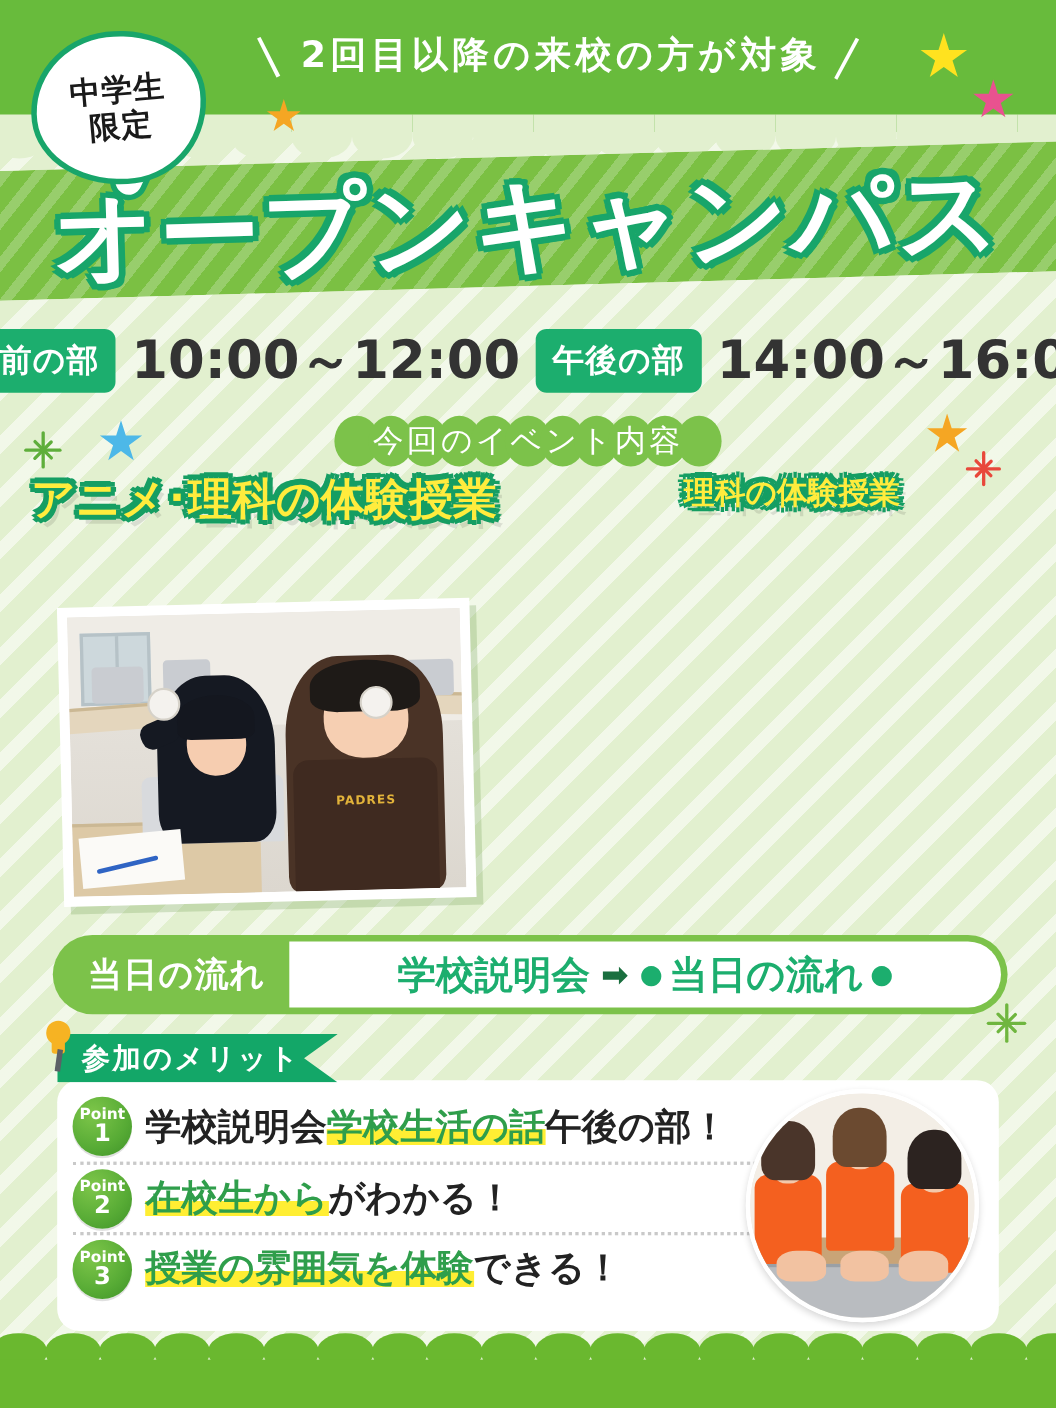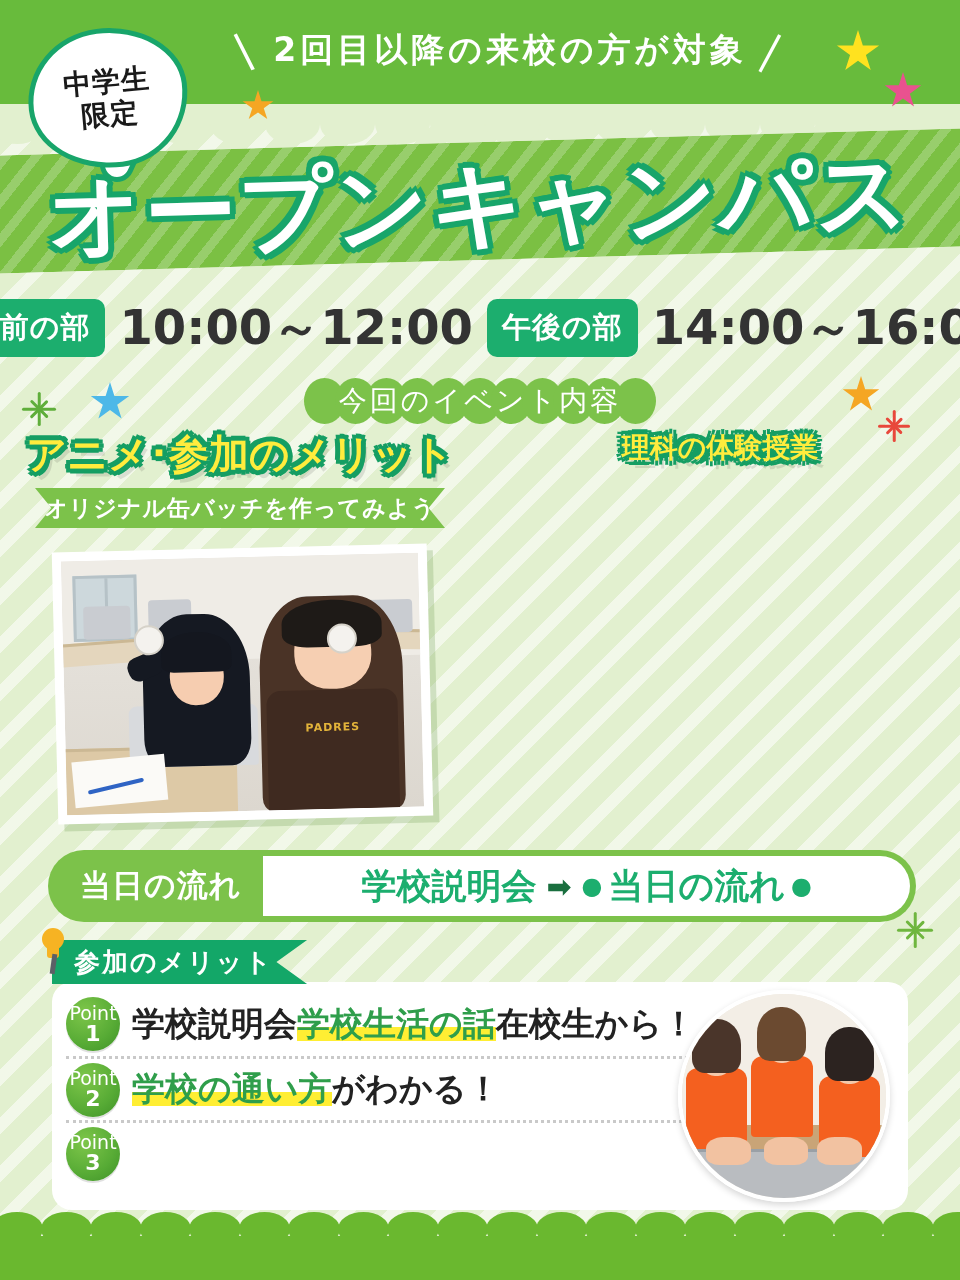--- a/index.html
+++ b/index.html
@@ -246,21 +246,21 @@
   }
   .merit-list { position:absolute; left:14px; top:10px; width:640px; }
   .merit-row { display:flex; align-items:center; height:64px; }
   .merit-row + .merit-row { border-top:3px dotted #c9c9c9; }
   .pbadge {
     flex:0 0 auto; width:54px; height:54px; border-radius:50%;
     background:radial-gradient(circle at 34% 28%, #7ec64a 0%, #57ab35 60%, #3e9128 100%);
     color:#fff; display:flex; flex-direction:column; align-items:center; justify-content:center;
     margin-right:12px; box-shadow:0 2px 0 rgba(0,0,0,.12);
   }
-  .pbadge .t { font-size:19px; font-weight:400; line-height:1; }
+  .pbadge .t { font-size:14px; font-weight:700; line-height:1; }
   .pbadge .n { font-size:22px; font-weight:700; line-height:1; }
   .mtext { font-size:33px; font-weight:700; color:#222; white-space:nowrap; letter-spacing:0px; }
   .mtext .hlg { color:#2f9e4b; background:linear-gradient(transparent 58%, #ffee33 58%, #ffee33 94%, transparent 94%); }
 
   
   .circ-photo {
     position:absolute; right:18px; top:8px; width:212px; height:212px;
     border-radius:50%; overflow:hidden; border:4px solid #fff;
     box-shadow:0 3px 7px rgba(0,0,0,.16);
   }
@@ -385,22 +385,21 @@
     </div>
   <div class="star" style="left:842px;top:376px;width:38px;height:38px;background:#f5a623;"></div>
   <div class="sparkle" style="left:882px;top:410px;width:24px;height:32px;color:#e8483b;">
       <i></i>
       <b></b>
     </div>
 
   <div class="courses">
 
     <div class="col left">
-      <div class="course-title">アニメ･参加のメリット</div>
-      <div class="ribbon-sub w1">オリジナル缶バッチを作ってみよう</div>
+      <div class="course-title">アニメ･理科の体験授業</div>
 
       <div class="photo" id="photo1">
         <div class="inner">
           <div class="sc-room">
             <div class="wall"></div>
             <div class="win"></div>
             <div class="desk d1"></div>
             <div class="desk d2"></div>
             <div class="chair c1"></div>
               <div class="chair c2"></div>
@@ -459,36 +458,37 @@
   <div class="merit-tag">参加のメリット</div>
 
   <div class="merit-card">
     <div class="merit-list">
 
       <div class="merit-row">
         <div class="pbadge">
           <span class="t">Point</span>
           <span class="n">1</span>
         </div>
-        <div class="mtext"><span>学校説明会</span><span class="hlg">学校生活の話</span><span>在校生から！</span></div>
+        <div class="mtext"><span>学校説明会</span><span class="hlg">学校生活の話</span><span>午後の部！</span></div>
       </div>
 
       <div class="merit-row">
         <div class="pbadge">
           <span class="t">Point</span>
           <span class="n">2</span>
         </div>
-        <div class="mtext"><span></span><span class="hlg">学校の通い方</span><span>がわかる！</span></div>
+        <div class="mtext"><span></span><span class="hlg">在校生から</span><span>がわかる！</span></div>
       </div>
 
       <div class="merit-row">
         <div class="pbadge">
           <span class="t">Point</span>
           <span class="n">3</span>
         </div>
+        <div class="mtext"><span></span><span class="hlg">授業の雰囲気を体験</span><span>できる！</span></div>
       </div>
     </div>
 
     <div class="circ-photo">
       <div class="sc-orange">
         <div class="bgwall"></div>
         <div class="wood"></div>
         <div class="sink"></div>
         <div class="p p1">
             <div class="sh"></div>

